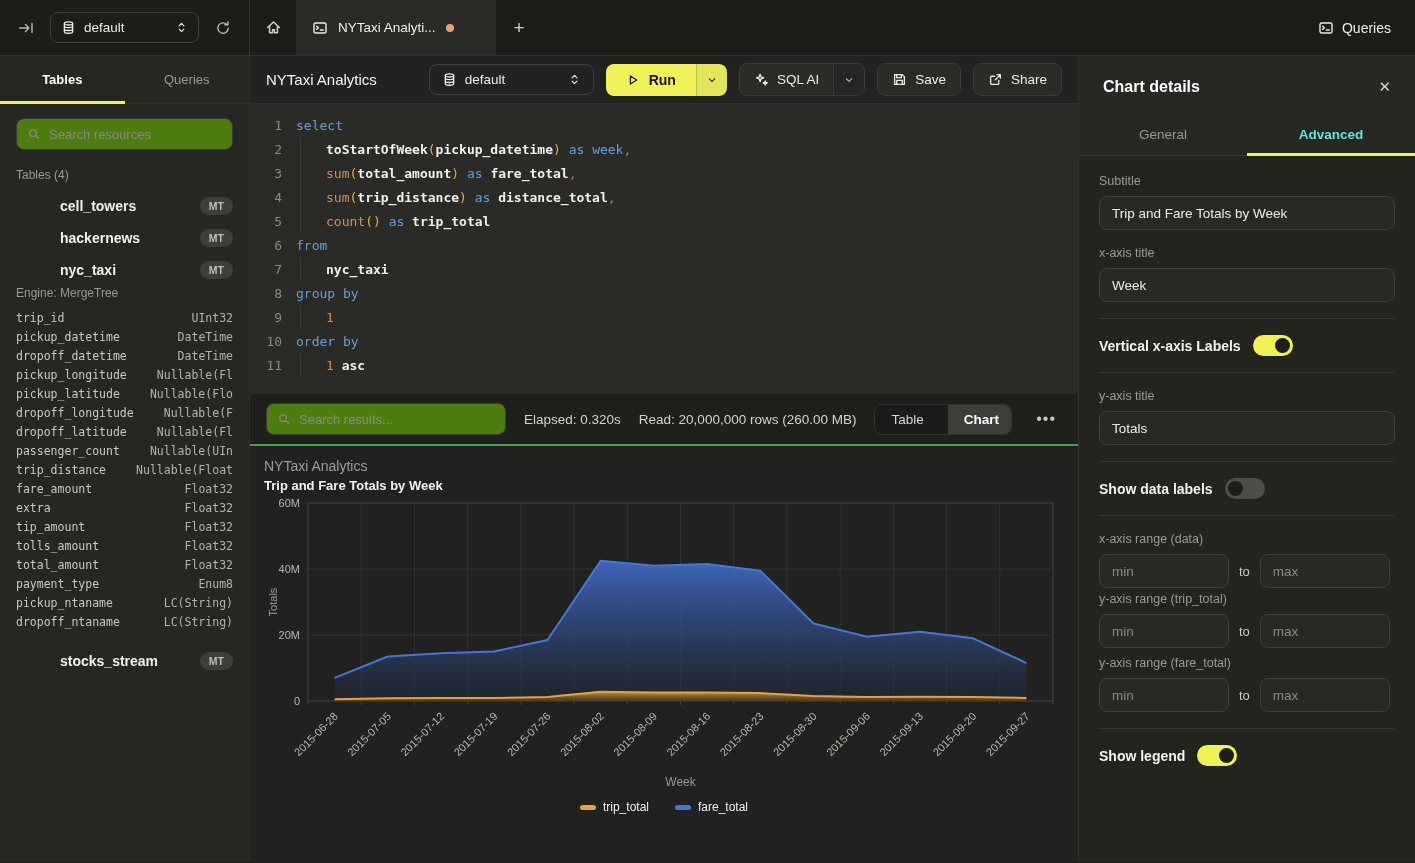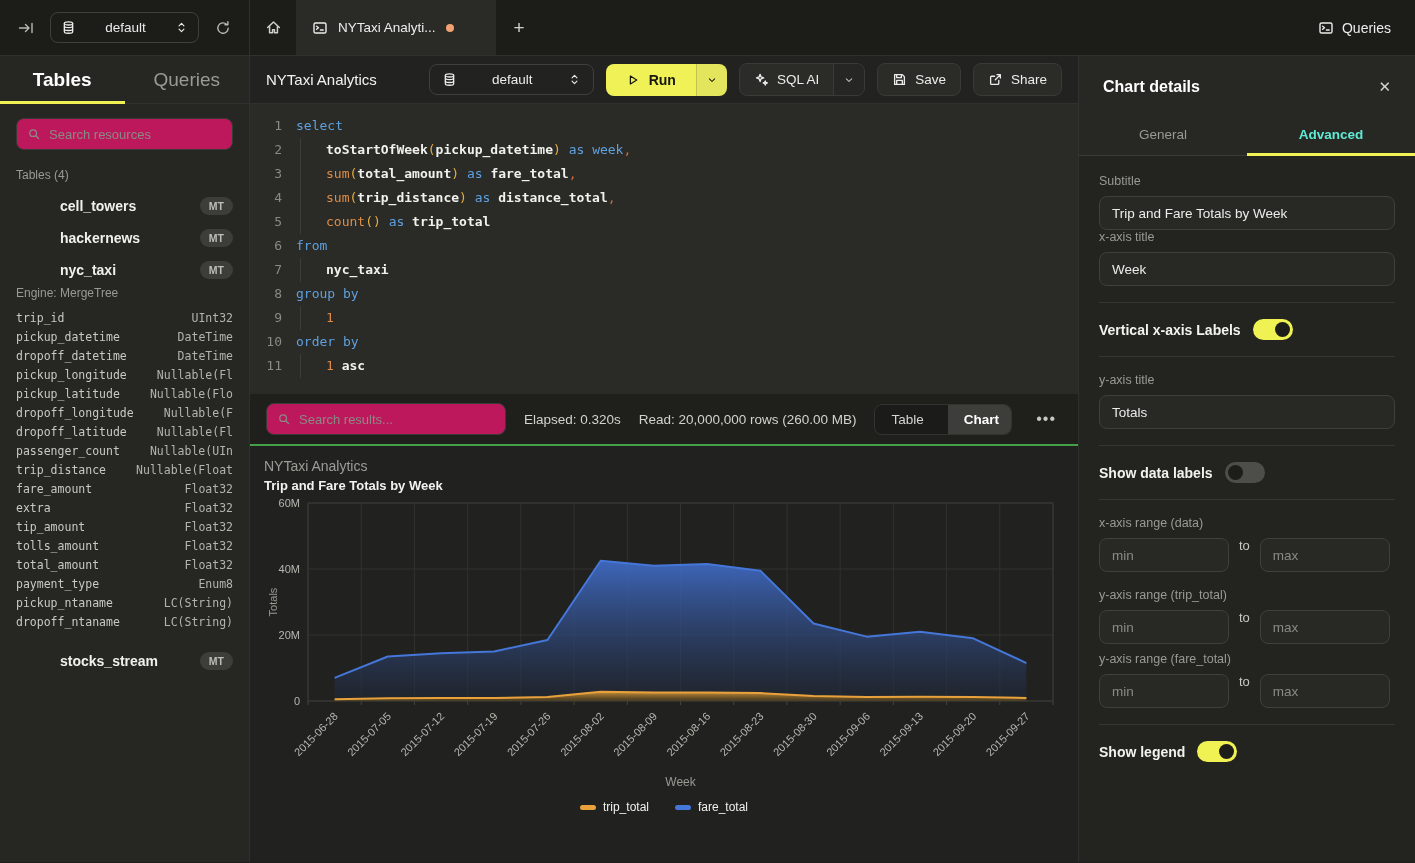--- a/index.html
+++ b/index.html
@@ -9,41 +9,41 @@
     background:#1d1d1a; color:#ececе8;
     font-family:"Liberation Sans", sans-serif; font-size:13px; color:#ececea;
   }
   .icon svg { display:block; fill:none; stroke:currentColor; stroke-width:1.4; stroke-linecap:round; stroke-linejoin:round; }
 
   
   .topbar { height:56px; display:flex; align-items:stretch; background:#1c1c19; border-bottom:1px solid #30302c; }
   .topbar-left { width:250px; flex:none; display:flex; align-items:center; gap:12px; padding:0 14px; border-right:1px solid #30302c; }
   .icon-btn { color:#b9b9b3; background:none; border:none; cursor:pointer; display:flex; align-items:center; justify-content:center; padding:4px; }
   .db-select { flex:1; display:flex; align-items:center; gap:8px; border:1px solid #403f3b; border-radius:8px; padding:7px 10px; color:#ececea; font-size:13.5px; background:transparent; cursor:pointer; }
-  .db-select .lbl { flex:1;text-align:center; }
+  .db-select .lbl { flex:1; }
   .tabstrip { display:flex; align-items:stretch; flex:1; }
   .home-btn { width:46px; display:flex; align-items:center; justify-content:center; color:#cfcfc9; background:none; border:none; cursor:pointer; }
   .editor-tab { display:flex; align-items:center; gap:10px; padding:0 16px; background:#2a2a27; color:#ececea; font-size:13.5px; min-width:200px; cursor:pointer; }
   .editor-tab .dot { width:8px; height:8px; border-radius:50%; background:#f2a173; }
   .plus-btn { width:46px; display:flex; align-items:center; justify-content:center; color:#cfcfc9; font-size:19px; background:none; border:none; cursor:pointer; }
   .queries-btn { display:flex; align-items:center; gap:8px; color:#ececea; font-size:14px; background:none; border:none; margin:0 24px 0 auto; cursor:pointer; }
 
   
   .body { display:flex; height:806px; }
   .sidebar { width:250px; flex:none; background:#262623; border-right:1px solid #30302c; display:flex; flex-direction:column; overflow:hidden; }
   .main { width:828px; flex:none; display:flex; flex-direction:column; background:#21211e; }
   .panel { width:337px; flex:none; background:#232320; border-left:1px solid #30302c; display:flex; flex-direction:column; }
 
   
   .side-tabs { display:flex; height:48px; border-bottom:1px solid #30302c; flex:none; }
-  .side-tab { flex:1; display:flex; align-items:center; justify-content:center; font-size:19px; color:#9a9a94; position:relative; background:none; border:none; cursor:pointer; }
+  .side-tab { flex:1; display:flex; align-items:center; justify-content:center; font-size:13px; color:#9a9a94; position:relative; background:none; border:none; cursor:pointer; }
   .side-tab.active { color:#ffffff; font-weight:bold; }
   .side-tab.active::after { content:""; position:absolute; left:0; right:0; bottom:-1px; height:3px; background:#eff252; }
   .new-table-btn { margin:16px 16px 0 16px; height:34px; flex:none; display:flex; align-items:center; justify-content:center; gap:8px; background:#eff252; color:#16160f; border:none; border-radius:8px; font-size:13.5px; font-weight:bold; cursor:pointer; }
-  .search-box { margin:14px 16px 0 16px; height:32px; flex:none; display:flex; align-items:center; gap:8px; background:#be185d; border:1px solid #3a3a37; border-radius:8px; padding:0 10px; color:#8a8a84; }
+  .search-box { margin:14px 16px 0 16px; height:32px; flex:none; display:flex; align-items:center; gap:8px; background:#4d7c0f; border:1px solid #3a3a37; border-radius:8px; padding:0 10px; color:#8a8a84; }
   .search-box input { background:none; border:none; outline:none; color:#d8d8d2; font-size:13px; width:100%; font-family:"Liberation Sans",sans-serif; }
   .search-box input::placeholder { color:#8a8a84; }
   .tables-wrap { padding:18px 0 0 0; overflow:hidden; }
   .section-label { color:#9a9a94; font-size:12px; padding:0 16px 8px 16px; }
   .table-row { display:flex; align-items:center; justify-content:space-between; padding:7px 16px; cursor:pointer; }
   .table-row .tname { color:#f0f0ec; font-size:14px; font-weight:bold;margin-left:44px; }
   .badge { background:#3d3d39; color:#bdbdb7; font-size:10.5px; font-weight:bold; padding:3px 9px; border-radius:9px; }
   .engine-row { color:#9a9a94; font-size:12px; padding:0 16px 8px 16px; }
   .col-row { display:flex; justify-content:space-between; padding:2.5px 16px; font-family:"DejaVu Sans Mono", monospace; font-size:11.5px; white-space:nowrap; }
   .col-row .cn { color:#c9c9c3; }
@@ -110,25 +110,25 @@
   .text-input::placeholder { color:#8a8a84; }
   .divider { height:1px; background:#353532; margin:16px 0; }
   .toggle-row { display:flex; align-items:center; gap:12px; }
   .toggle-row .tlabel { color:#f2f2ee; font-size:14px; font-weight:bold; }
   .toggle { width:40px; height:21px; border-radius:11px; position:relative; border:none; cursor:pointer; flex:none; }
   .toggle.on { background:#eff252; }
   .toggle.off { background:#4d4d49; }
   .toggle .knob { position:absolute; top:3px; width:15px; height:15px; border-radius:50%; background:#1d1d1a; }
   .toggle.on .knob { right:3px; }
   .toggle.off .knob { left:3px; }
-  .range-row { display:flex; gap:10px; }
+  .range-row { display:flex; align-items:center; gap:10px; }
   .range-row .text-input { width:130px; }
   .range-row .to { color:#c9c9c3; font-size:13px; }
-  .mt8 { margin-top:8px; } .mt16 { margin-top:16px; }
-  .fgroup { }
+  .mt8 { margin-top:8px; } .mt16 { margin-top:4px; }
+  .fgroup { margin-bottom:16px; }
 </style>
 </head>
 <body>
 
 <div class="app">
 
   <div class="topbar">
     <div class="topbar-left">
       <button class="icon-btn">
         <span class="icon">

